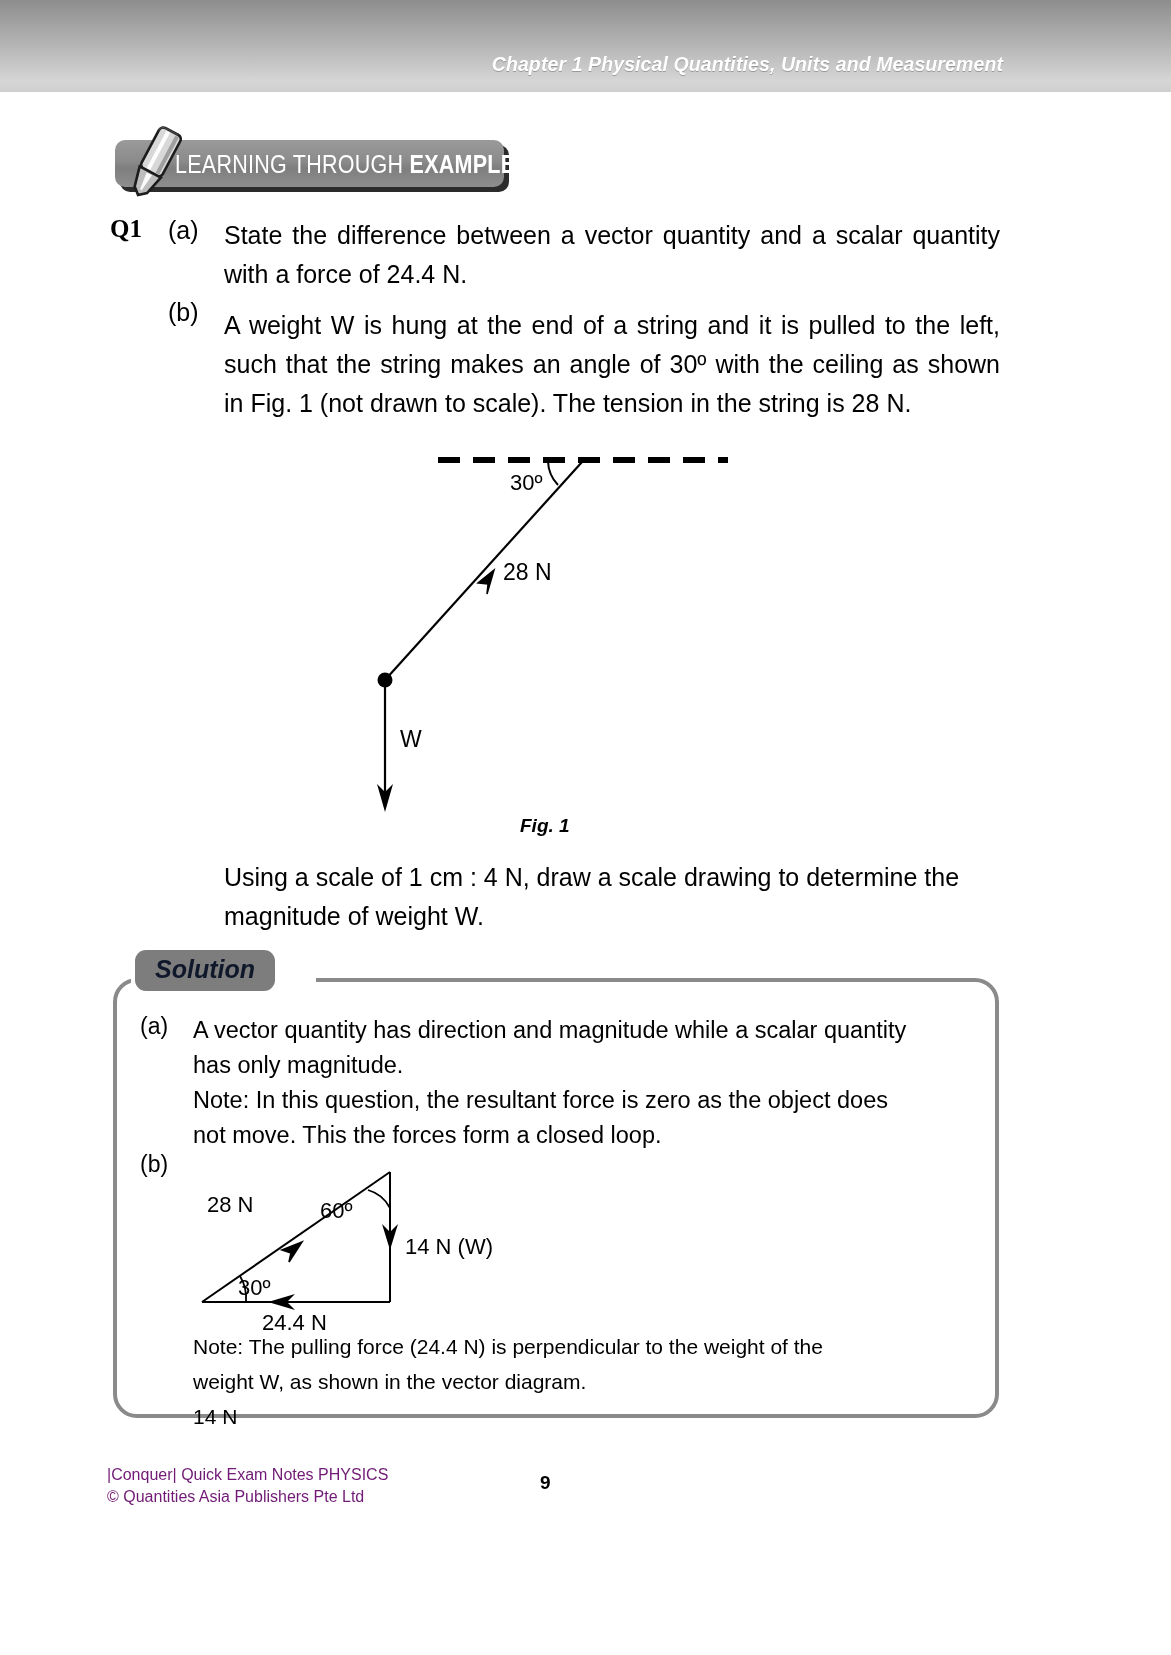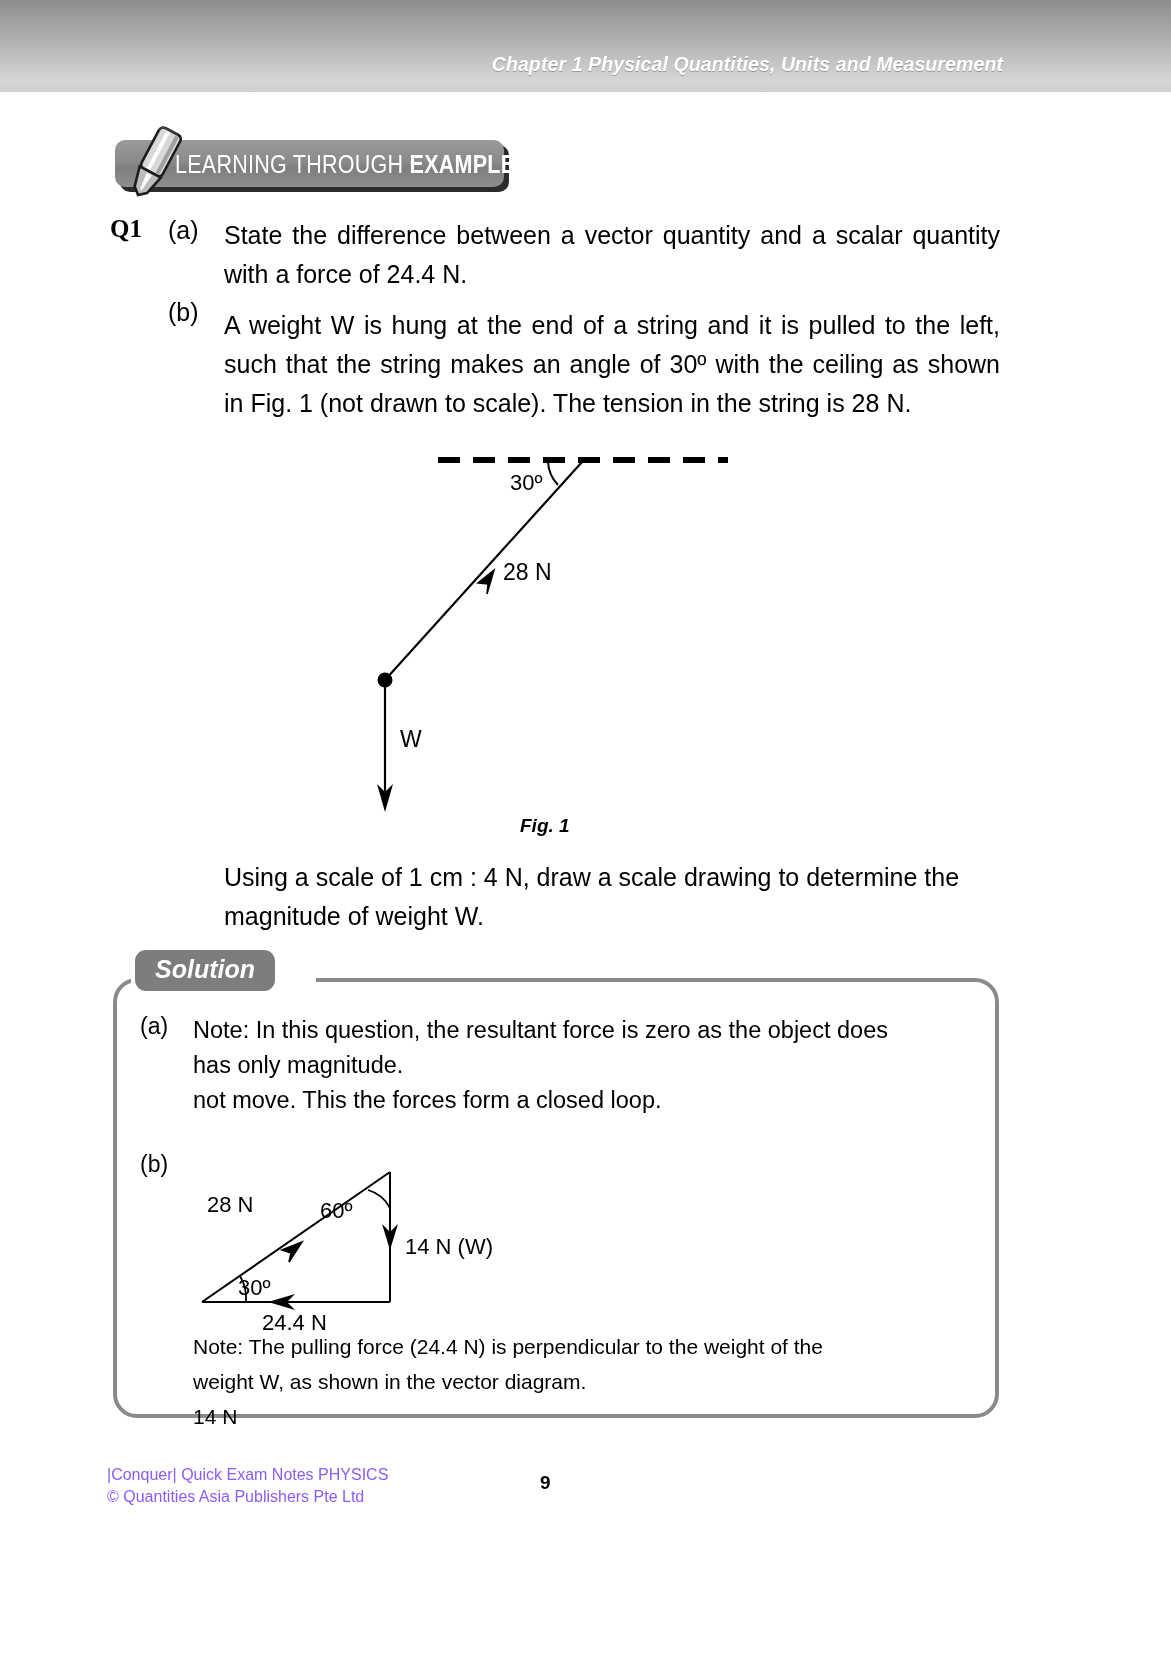--- a/index.html
+++ b/index.html
@@ -164,21 +164,21 @@
     border: 4px solid #8a8a8a;
     border-radius: 24px;
     box-sizing: border-box;
     background: #ffffff;
   }
   .solution-pill {
     position: absolute;
     left: 135px;
     top: 950px;
     background: #7d7d7d;
-    color: #ffffff;
+    color: #0f172a;
     border-radius: 11px;
     padding: 5px 20px 7px 20px;
     font-size: 25px;
     font-weight: bold;
     font-style: italic;
     z-index: 3;
   }
   .pill-mask {
     position: absolute;
     left: 131px;
@@ -229,21 +229,21 @@
     line-height: 35px;
   }
 
   
   .footer-left {
     position: absolute;
     left: 107px;
     top: 1464px;
     font-size: 16px;
     line-height: 22px;
-    color: #8b5cf6;
+    color: #701a75;
   }
   .footer-page {
     position: absolute;
     left: 540px;
     top: 1472px;
     font-size: 19px;
     font-weight: bold;
   }
 
   svg { display: block; overflow: visible; }
@@ -301,22 +301,23 @@
 <div class="fig1-caption">Fig. 1</div>
 
 <div class="scale-text">Using a scale of 1 cm : 4 N, draw a scale drawing to determine the magnitude of weight W.</div>
 
 <div class="solution-box"></div>
 <div class="pill-mask"></div>
 <div class="solution-pill">Solution</div>
 
 <div class="sol-a-marker">(a)</div>
 <div class="sol-a-body">
+  <div>A vector quantity has direction and magnitude while a scalar quantity</div>
+  <div>has only magnitude.</div>
   <div>Note: In this question, the resultant force is zero as the object does</div>
-  <div>has only magnitude.</div>
   <div>not move. This the forces form a closed loop.</div>
 </div>
 
 <div class="sol-b-marker">(b)</div>
 
 <div class="vector-diagram">
   <svg width="330" height="180" viewBox="0 0 330 180">
 
     <line x1="12" y1="152" x2="200" y2="22" stroke="#000" stroke-width="2"></line>
     <polygon points="112,92 92,100 101,103 99,112" fill="#000" stroke="#000" stroke-width="1.6"></polygon>

